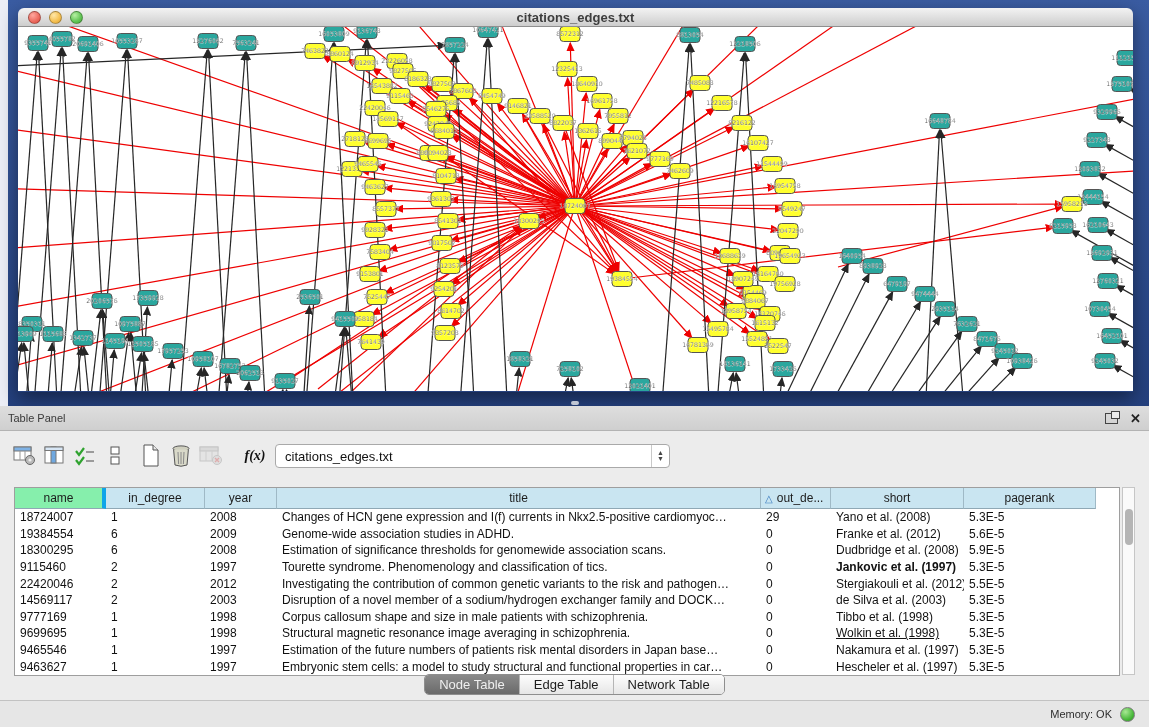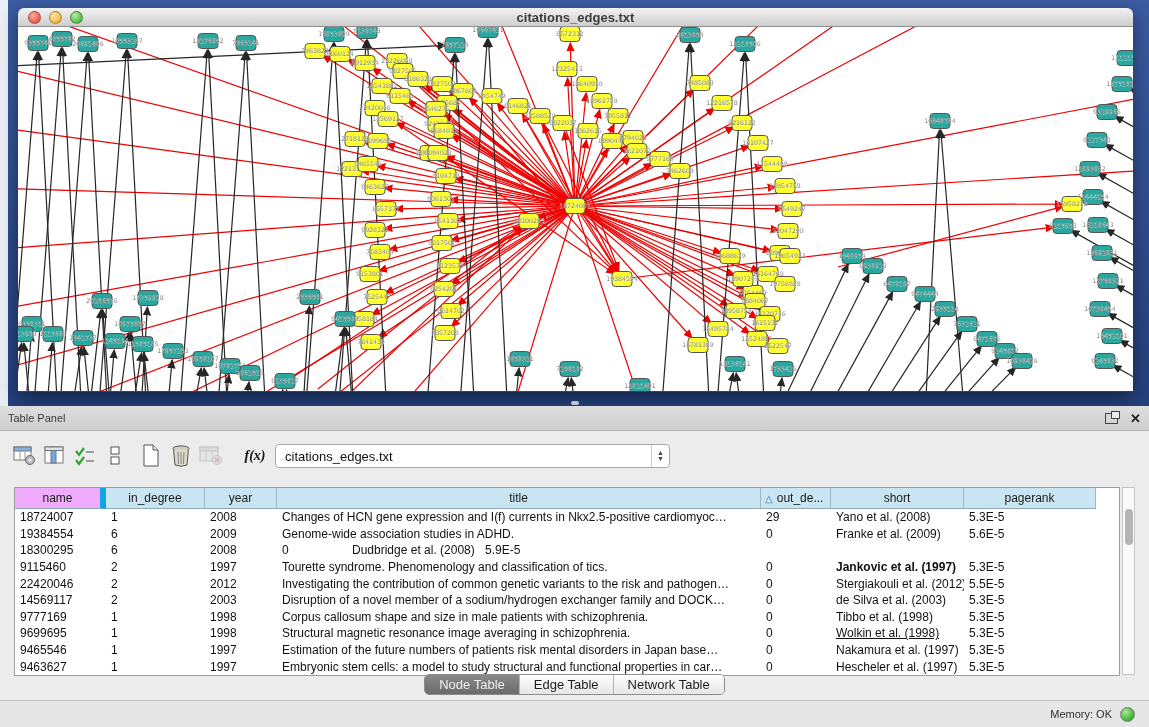--- a/index.html
+++ b/index.html
@@ -49,21 +49,21 @@
   .combo-step { width:18px; height:100%; border-left:1px solid #c9c9c9; display:flex; flex-direction:column;
                 align-items:center; justify-content:center; color:#444; }
   .combo-step span { font-size:7px; line-height:6px; }
 
   
   .dtable { position:absolute; left:14px; top:81px; width:1106px; border:1px solid #9e9e9e; background:#fff; }
   .thead { display:flex; height:21px; }
   .th { font-size:12px; color:#1c1c1c; background:#c9e5f1; border-right:1px solid #9fb9c6;
         border-bottom:1px solid #8fa8b5; display:flex; align-items:center; justify-content:center;
         overflow:hidden; white-space:nowrap; cursor:pointer; }
-  .th.graycol { background:#f0abfc; border-right:6px solid #0ea5e9; }
+  .th.graycol { background:#86efac; border-right:4px solid #0ea5e9; }
   .th .sort { color:#3b7bbf; font-size:10px; margin-right:4px; }
   .th.leftal { justify-content:flex-start; padding-left:4px; }
   .tbody { position:relative; height:166px; overflow:hidden; background:#fff; }
   .trow { display:flex; height:16.6px; align-items:center; }
   .td { font-size:12px; color:#111; white-space:nowrap; overflow:hidden; padding-left:5px;
         height:100%; display:flex; align-items:center; }
   .vscroll { position:absolute; left:1122px; top:81px; width:13px; height:188px; background:#fafafa;
              border:1px solid #c6c6c6; border-radius:0; }
   .vthumb { position:absolute; left:1.5px; top:21px; width:8px; height:36px; background:#b5b5b5;
             border-radius:5px; cursor:pointer; }
@@ -698,27 +698,28 @@
             <div class="td" style="width: 70px;">29</div>
             <div class="td" style="width: 133px;">Yano et al. (2008)</div>
             <div class="td" style="width: 132px;">5.3E-5</div>
           </div>
           <div class="trow">
             <div class="td" style="width: 91px;">19384554</div>
             <div class="td" style="width: 99px;">6</div>
             <div class="td" style="width: 72px;">2009</div>
             <div class="td" style="width: 484px;">Genome-wide association studies in ADHD.</div>
             <div class="td" style="width: 70px;">0</div>
-            <div class="td" style="width: 133px;">Franke et al. (2009)</div>
+            <div class="td" style="width: 133px;">Franke et al. (2012)</div>
             <div class="td" style="width: 132px;">5.6E-5</div>
           </div>
           <div class="trow">
             <div class="td" style="width: 91px;">18300295</div>
             <div class="td" style="width: 99px;">6</div>
             <div class="td" style="width: 72px;">2008</div>
+            <div class="td" style="width: 484px;">Estimation of significance thresholds for genomewide association scans.</div>
             <div class="td" style="width: 70px;">0</div>
             <div class="td" style="width: 133px;">Dudbridge et al. (2008)</div>
             <div class="td" style="width: 132px;">5.9E-5</div>
           </div>
           <div class="trow">
             <div class="td" style="width: 91px;">9115460</div>
             <div class="td" style="width: 99px;">2</div>
             <div class="td" style="width: 72px;">1997</div>
             <div class="td" style="width: 484px;">Tourette syndrome. Phenomenology and classification of tics.</div>
             <div class="td" style="width: 70px;">0</div>

